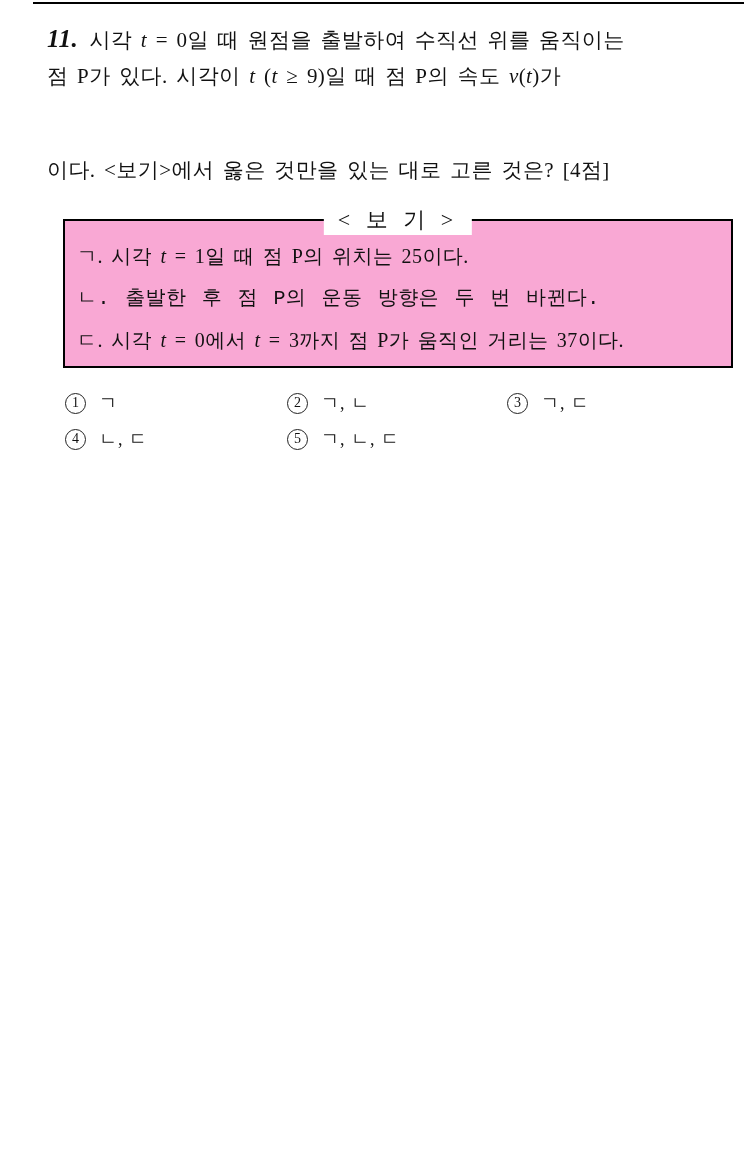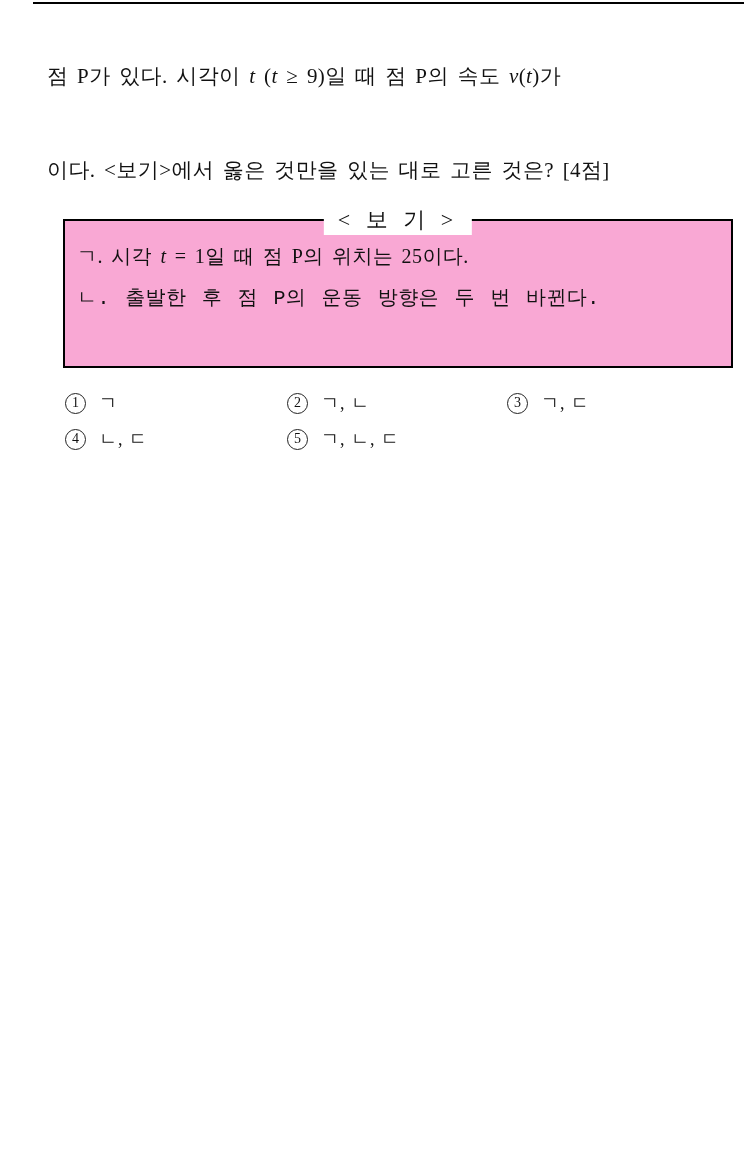--- a/index.html
+++ b/index.html
@@ -100,20 +100,23 @@
   }
   .opt-label { font-size: 18px; letter-spacing: 1px; }
 </style>
 </head>
 <body>
 
 <div class="page">
 
   <div class="top-rule"></div>
 
+  <div class="q-line q-line1">
+    <span class="q-num">11.</span><span>시각 </span><span class="i">t</span><span> = 0일 때 원점을 출발하여 수직선 위를 움직이는</span>
+  </div>
 
   <div class="q-line q-line2">
     <span>점 P가 있다. 시각이 </span><span class="i">t</span><span> (</span><span class="i">t</span><span> ≥ 9)일 때 점 P의 속도 </span><span class="i">v</span><span>(</span><span class="i">t</span><span>)가</span>
   </div>
 
 
   <div class="q-line q-line3">
     <span>이다. &lt;보기&gt;에서 옳은 것만을 있는 대로 고른 것은? [4점]</span>
   </div>
 
@@ -121,20 +124,23 @@
     <div class="boki-label">&lt; 보 기 &gt;</div>
 
     <div class="boki-item boki-item-g">
       <span>ㄱ. 시각 </span><span class="i">t</span><span> = 1일 때 점 P의 위치는 25이다.</span>
     </div>
 
     <div class="boki-item boki-item-n">
       <span>ㄴ. 출발한 후 점 P의 운동 방향은 두 번 바뀐다.</span>
     </div>
 
+    <div class="boki-item boki-item-d">
+      <span>ㄷ. 시각 </span><span class="i">t</span><span> = 0에서 </span><span class="i">t</span><span> = 3까지 점 P가 움직인 거리는 37이다.</span>
+    </div>
   </div>
 
   <div class="options">
     <div class="option opt-1">
       <span class="circ">1</span>
       <span class="opt-label">ㄱ</span>
     </div>
     <div class="option opt-2">
       <span class="circ">2</span>
       <span class="opt-label">ㄱ, ㄴ</span>

